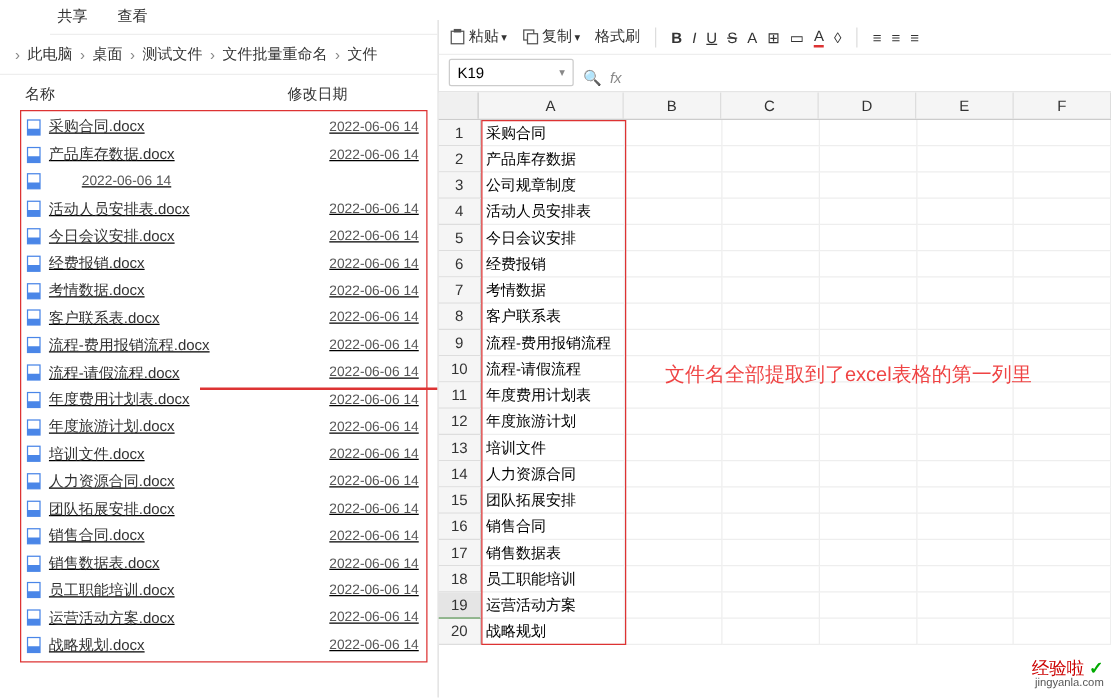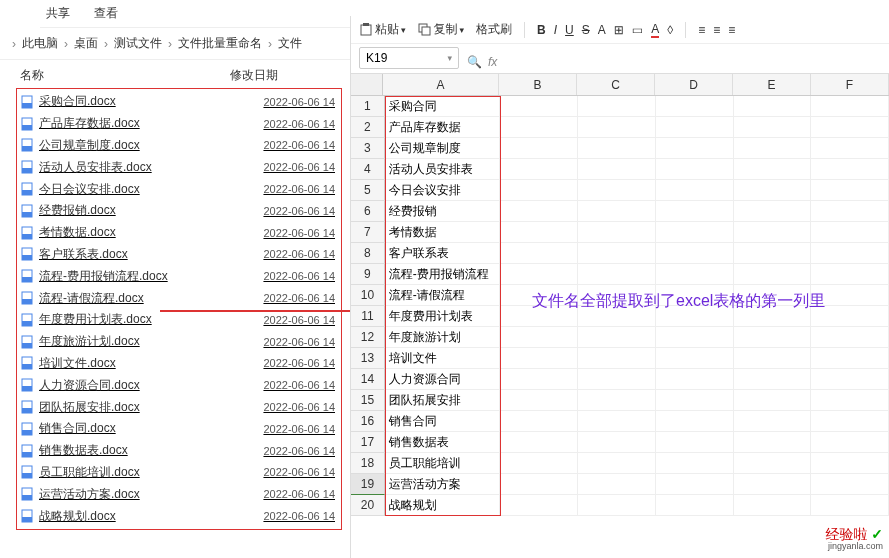--- a/index.html
+++ b/index.html
@@ -30,21 +30,21 @@
 .col-hdr { display: flex; height: 22px; background: #f5f5f5; border-bottom: 1px solid #ccc; font-size: 12px; color: #333; }
 .row-hdr-spacer { width: 34px; border-right: 1px solid #ccc; background: #f0f0f0; }
 .col-cell { width: 78px; border-right: 1px solid #ddd; text-align: center; line-height: 22px; }
 .col-cell.colA { width: 116px; }
 .grow { display: flex; height: 21px; font-size: 12px; }
 .row-hdr { width: 34px; background: #f5f5f5; border-right: 1px solid #ccc; border-bottom: 1px solid #ddd; text-align: center; line-height: 21px; color: #333; }
 .row-hdr.sel { background: #e5e5e5; border-bottom: 1px solid #44883e; }
 .gcell { width: 78px; border-right: 1px solid #eee; border-bottom: 1px solid #eee; padding: 0 4px; line-height: 21px; white-space: nowrap; overflow: hidden; }
 .gcell.colA { width: 116px; }
 .colA-box { position: absolute; left: 34px; top: 22px; width: 116px; height: 420px; border: 1px solid #d33; pointer-events: none; }
-.annotation { position: absolute; left: 532px; top: 290px; font-size: 16px; color: #6d28d9; width: 330px; line-height: 1.4; }
+.annotation { position: absolute; left: 532px; top: 290px; font-size: 16px; color: #ef4444; width: 330px; line-height: 1.4; }
 .arrow { position: absolute; left: 160px; top: 310px; width: 220px; height: 2px; background: #d33; }
 .arrow::after { content: ""; position: absolute; right: 0; top: -5px; border-left: 12px solid #d33; border-top: 6px solid transparent; border-bottom: 6px solid transparent; }
 .watermark { position: absolute; right: 6px; bottom: 6px; font-size: 14px; color: #c00; text-align: right; line-height: 1.1; }
 .watermark .small { font-size: 9px; color: #555; display: block; }
 .watermark .chk { color: #0a0; font-weight: bold; }
 </style>
 </head>
 <body>
 
 <div class="explorer">
@@ -83,21 +83,20 @@
           <rect x="1" y="8" width="10" height="5" fill="#4a86e8"></rect>
         </svg>
     <span class="ex-name">产品库存数据.docx</span>
     <span class="ex-date">2022-06-06 14</span>
       </div>
       <div class="ex-row">
     <svg class="ex-icon">
           <rect x="1" y="1" width="10" height="12" fill="#fff" stroke="#4a86e8"></rect>
           <rect x="1" y="8" width="10" height="5" fill="#4a86e8"></rect>
         </svg>
-    <span class="ex-name">公司规章制度.docx</span>
     <span class="ex-date">2022-06-06 14</span>
       </div>
       <div class="ex-row">
     <svg class="ex-icon">
           <rect x="1" y="1" width="10" height="12" fill="#fff" stroke="#4a86e8"></rect>
           <rect x="1" y="8" width="10" height="5" fill="#4a86e8"></rect>
         </svg>
     <span class="ex-name">活动人员安排表.docx</span>
     <span class="ex-date">2022-06-06 14</span>
       </div>

